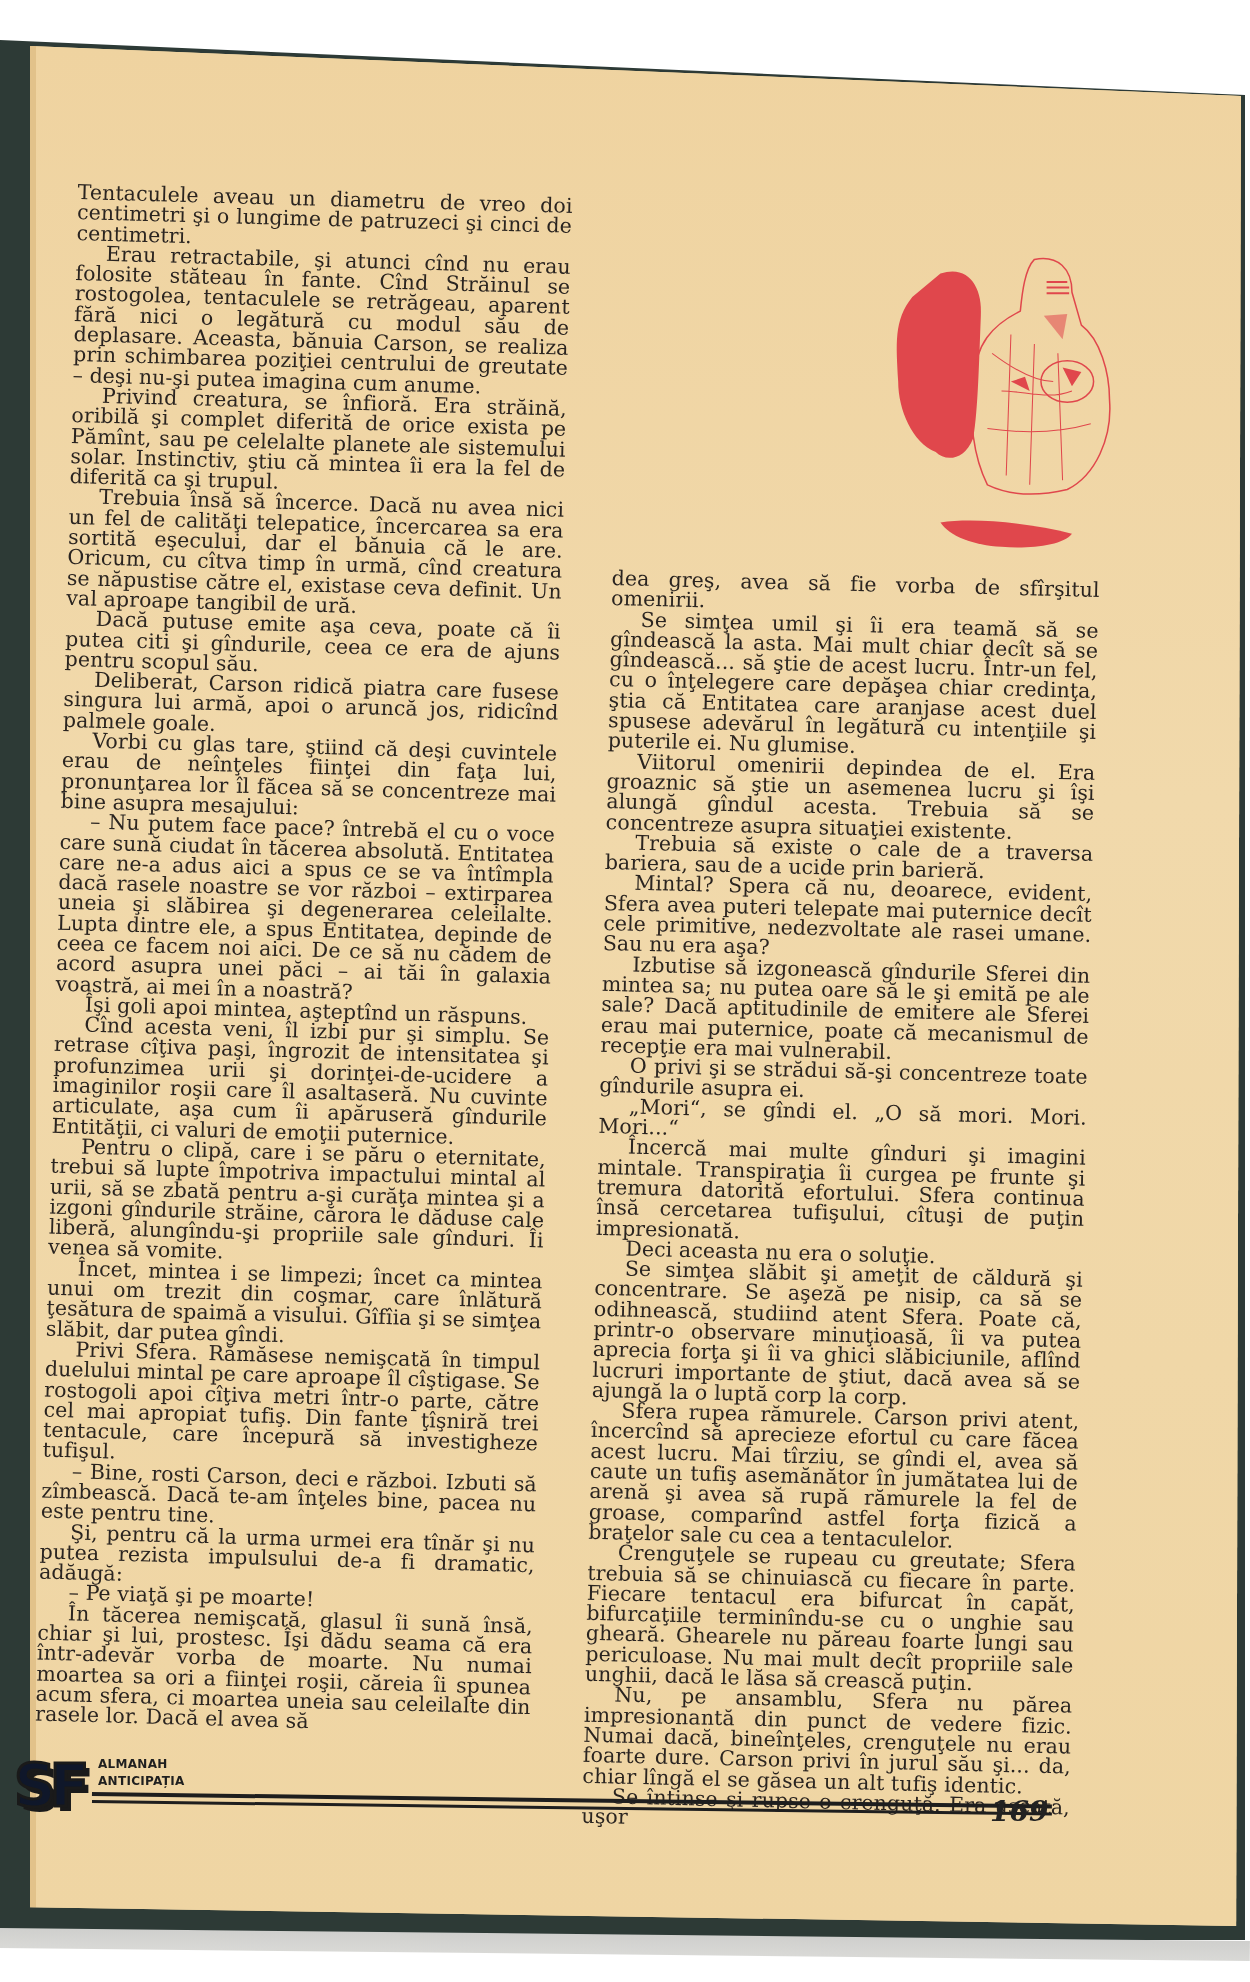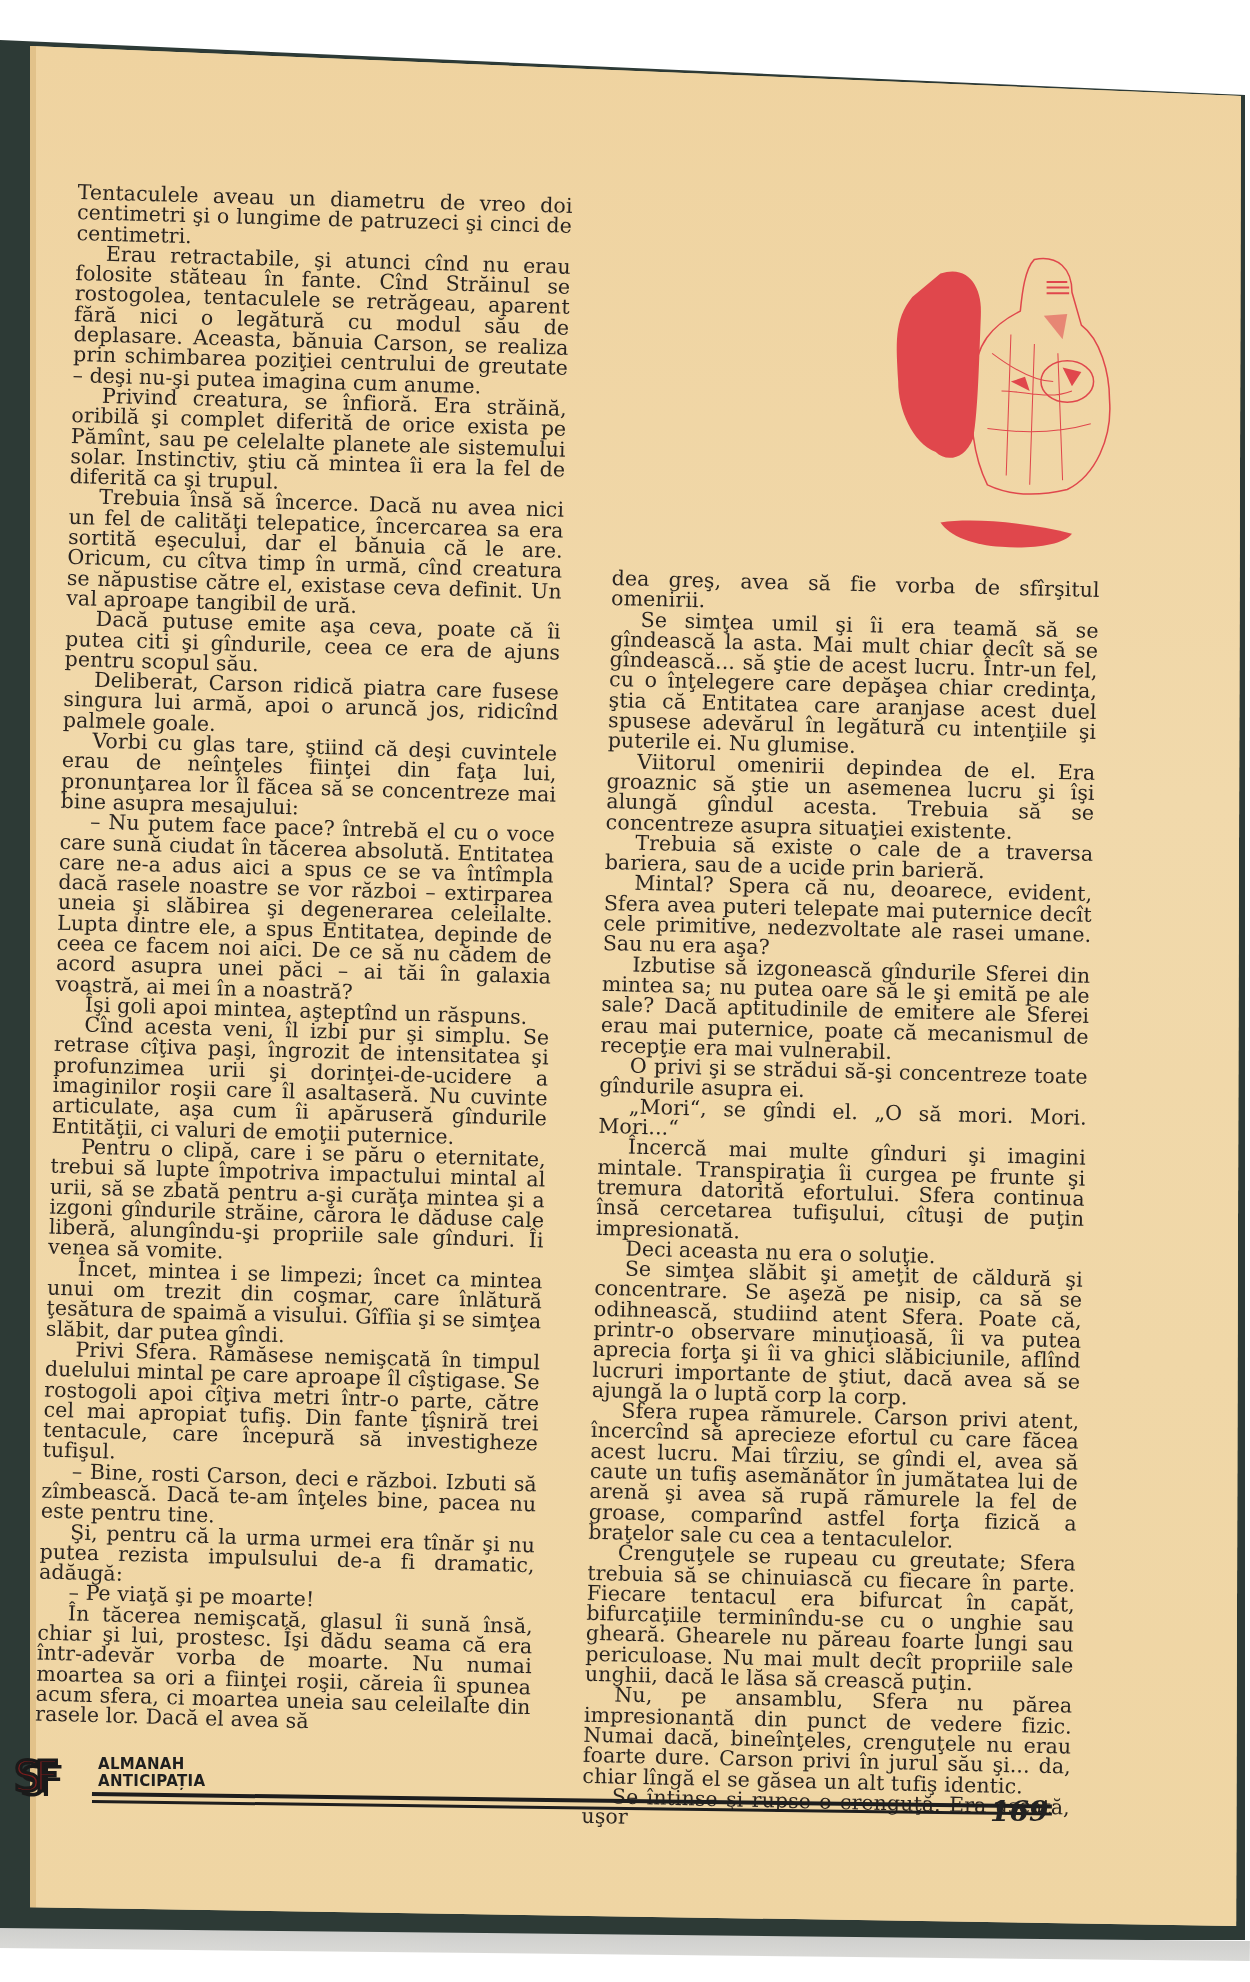--- a/index.html
+++ b/index.html
@@ -30,28 +30,28 @@
     font-size: 20.5px; line-height: 20.3px; text-align: justify;
     letter-spacing: 0.1px;
   }
   .col p { margin: 0; text-indent: 30px; }
   .col p.noindent { text-indent: 0; }
   .col-left { left: 78px; top: 182px; width: 495px; transform: rotate(1.6deg); transform-origin: left top; }
   .col-right { left: 612px; top: 568px; width: 488px; transform: rotate(1.4deg); transform-origin: left top; }
   .illustration { position: absolute; left: 870px; top: 240px; width: 310px; height: 330px; }
   .footer-logo { position: absolute; left: 8px; top: 1752px; }
   .sf-mark {
-    font-family: "DejaVu Sans", sans-serif; font-weight: normal; font-size: 42px;
-    color: #7f1d1d; -webkit-text-stroke: 3px #1a1a1a; letter-spacing: -6px;
+    font-family: "DejaVu Sans", sans-serif; font-weight: bold; font-size: 58px;
+    color: #0f172a; -webkit-text-stroke: 3px #1a1a1a; letter-spacing: -6px;
     text-shadow: 5px 5px 0 #1a1a1a;
     position: absolute; left: 6px; top: 0;
   }
   .brand-text {
     position: absolute; left: 90px; top: 4px;
-    font-family: "DejaVu Sans", sans-serif; font-weight: bold; font-size: 15px;
+    font-family: "DejaVu Sans", sans-serif; font-weight: bold; font-size: 12px;
     line-height: 17px; color: #1f1f1f; letter-spacing: 0.3px;
   }
   .rule {
     position: absolute; left: 92px; width: 960px; height: 4px; background: #1e1e1e;
     transform: rotate(0.75deg); transform-origin: left top;
   }
   .page-number {
     position: absolute; left: 990px; top: 1795px;
     font-family: "DejaVu Serif", serif; font-weight: bold; font-style: italic;
     font-size: 28px; color: #222;

